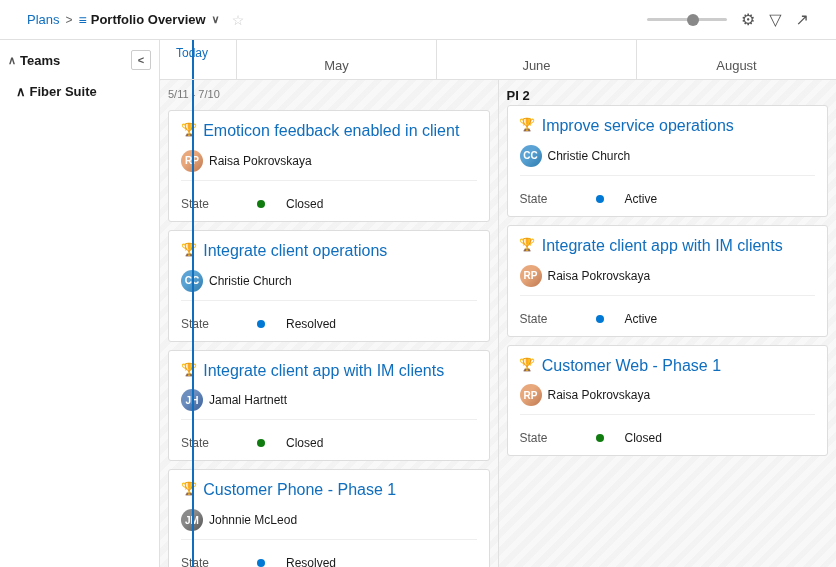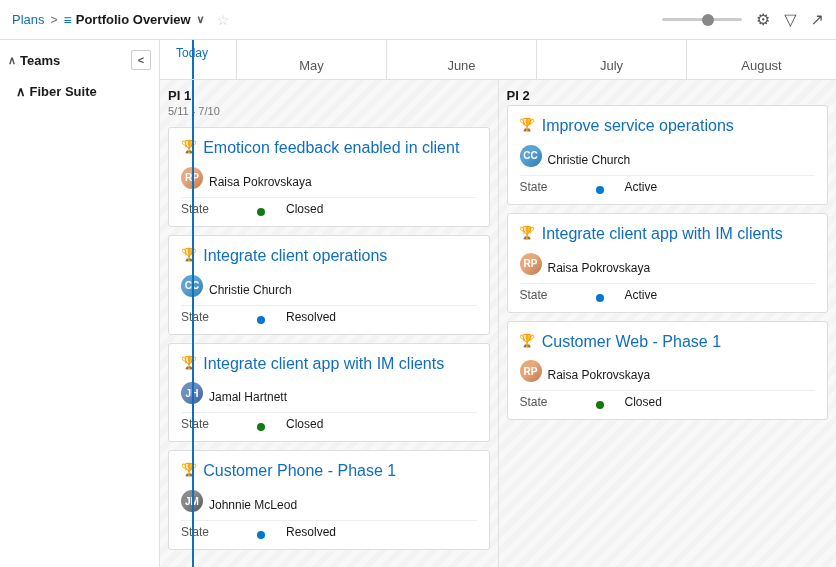--- a/index.html
+++ b/index.html
@@ -2,21 +2,21 @@
 <html><head>
   <meta charset="utf-8">
   <style>
     * { box-sizing: border-box; margin: 0; padding: 0; }
     body { font-family: 'Segoe UI', Arial, sans-serif; font-size: 13px; background: #fff; width: 836px; height: 567px; overflow: hidden; }
 
     
     .header {
       display: flex;
       align-items: center;
-      padding: 0 12px;
+      padding: 0 27px;
       height: 40px;
       border-bottom: 1px solid #e0e0e0;
       background: #fff;
     }
     .breadcrumb {
       display: flex;
       align-items: center;
       gap: 6px;
       font-size: 13px;
       color: #106ebe;
@@ -205,21 +205,21 @@
     }
     .trophy-icon { color: #8b6914; font-size: 13px; flex-shrink: 0; margin-top: 1px; }
     .card-title {
       font-size: 16px;
       color: #106ebe;
       font-weight: 400;
       line-height: 1.3;
     }
     .card-person-row {
       display: flex;
-      align-items: flex-end;
+      align-items: center;
       gap: 6px;
       margin-bottom: 8px;
     }
     .avatar {
       width: 22px;
       height: 22px;
       border-radius: 50%;
       display: flex;
       align-items: center;
       justify-content: center;
@@ -229,24 +229,24 @@
       flex-shrink: 0;
       overflow: hidden;
     }
     .avatar-rp { background: linear-gradient(135deg, #e8a87c 40%, #c07850 100%); }
     .avatar-cc { background: linear-gradient(135deg, #5ba3d4 40%, #2e7bb0 100%); }
     .avatar-jh { background: linear-gradient(135deg, #6c8ebf 40%, #3a5f99 100%); }
     .avatar-jm { background: linear-gradient(135deg, #8a8a8a 40%, #555 100%); }
     .person-name { font-size: 12px; color: #1a1a1a; }
     .card-state-row {
       display: flex;
-      align-items: flex-end;
+      align-items: center;
       gap: 16px;
       border-top: 1px solid #eee;
-      padding-top: 4px;
+      padding-top: 16px;
     }
     .state-label { font-size: 12px; color: #555; width: 60px; }
     .state-dot {
       width: 8px;
       height: 8px;
       border-radius: 50%;
       margin-right: 5px;
     }
     .dot-green { background: #107c10; }
     .dot-blue { background: #0078d4; }
@@ -328,31 +328,29 @@
   <div class="content-area">
 
     <div class="timeline-header-row">
       <div style="position:relative;width:32px;flex-shrink:0;">
         <div class="today-line"></div>
         <span class="today-label">Today</span>
       </div>
       <div class="month-columns">
         <div class="month-col">May</div>
         <div class="month-col">June</div>
-        <div class="month-col">July</div>
         <div class="month-col">August</div>
       </div>
     </div>
 
     <div class="pi-area">
 
       <div class="pi-column" style="flex:2;">
         <div class="today-vertical"></div>
         <div class="inner">
-          <div class="pi-label">PI 1</div>
           <div class="pi-dates">5/11 - 7/10</div>
 
           <div class="feature-card">
             <div class="card-title-row">
               <span class="trophy-icon">🏆</span>
               <span class="card-title">Emoticon feedback enabled in client</span>
             </div>
             <div class="card-person-row">
               <div class="avatar avatar-rp">RP</div>
               <span class="person-name">Raisa Pokrovskaya</span>

